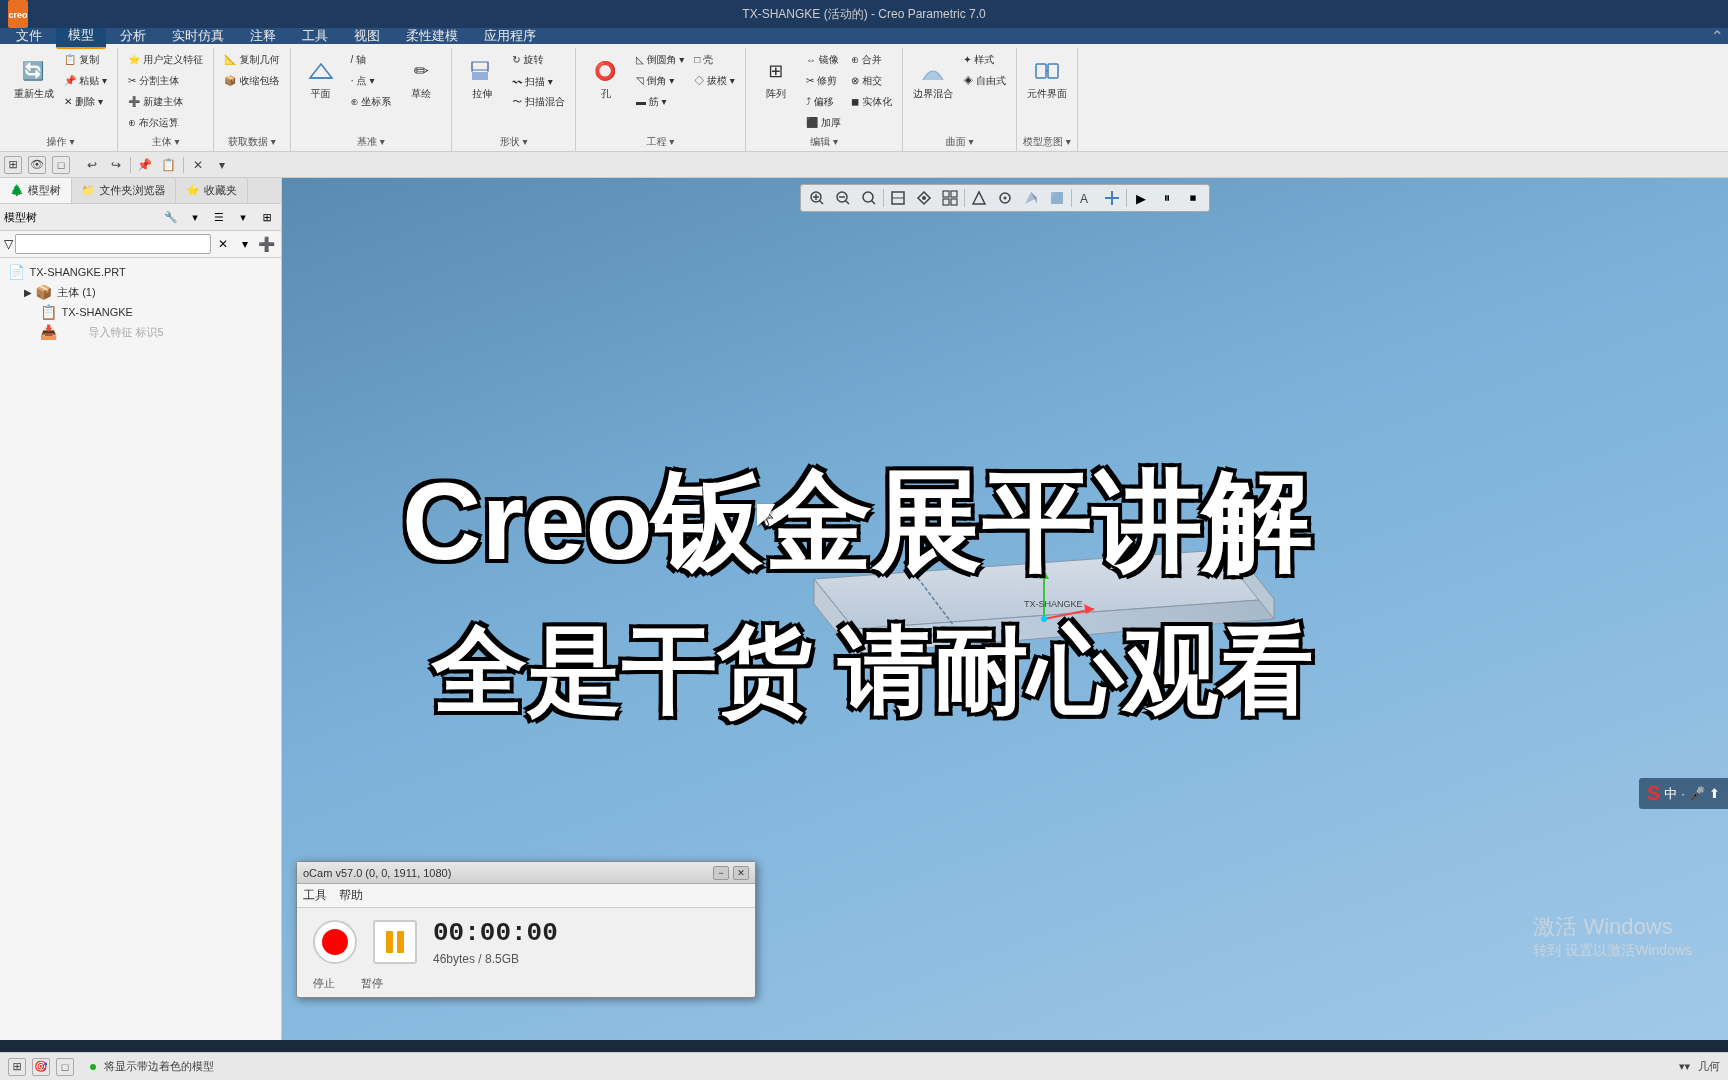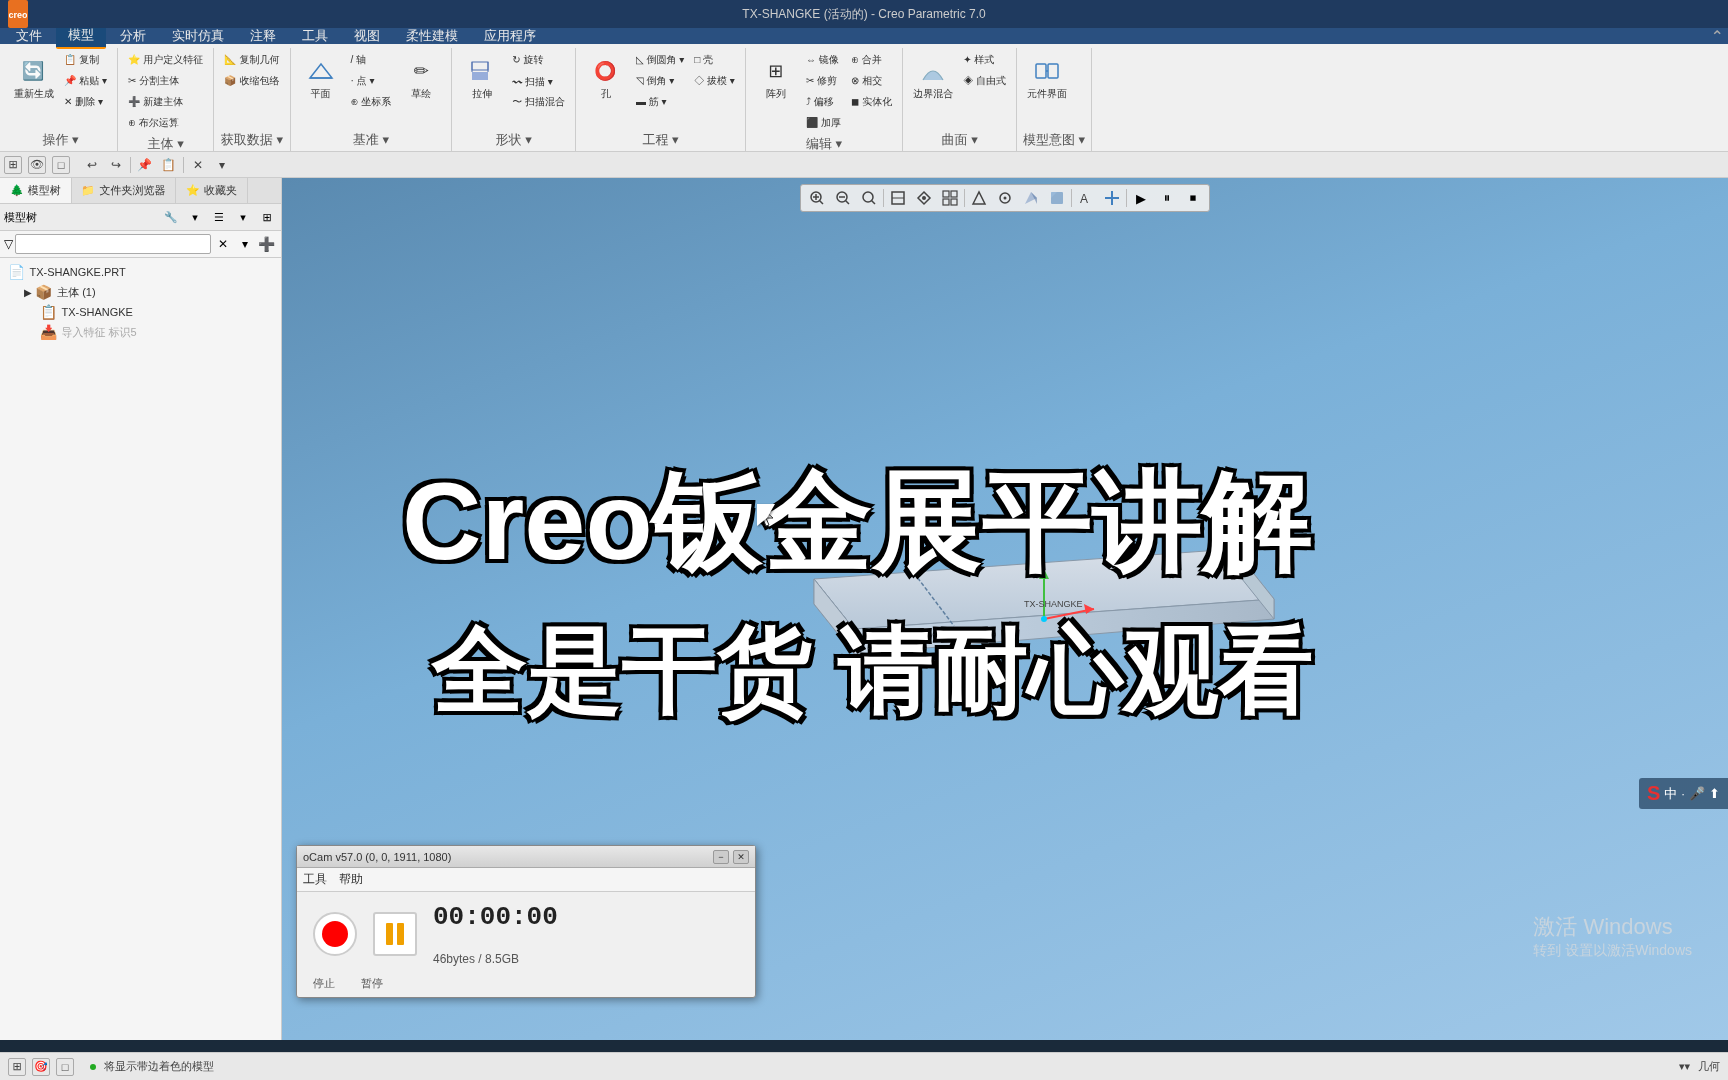--- a/index.html
+++ b/index.html
@@ -81,21 +81,21 @@
       min-width: fit-content;
     }
     .ribbon-group-content {
       display: flex;
       flex: 1;
       gap: 2px;
       align-items: flex-start;
       flex-wrap: wrap;
     }
     .ribbon-group-label {
-      font-size: 13px;
+      font-size: 10px;
       color: #555;
       text-align: center;
       padding: 2px 0;
       margin-top: auto;
     }
     .ribbon-btn {
       display: flex;
       flex-direction: column;
       align-items: center;
       justify-content: center;
@@ -402,21 +402,21 @@
       gap: 4px;
     }
     .pause-bar {
       width: 7px; height: 22px;
       background: #f0a000;
       border-radius: 1px;
     }
     #ocam-time-info {
       display: flex;
       flex-direction: column;
-      gap: 20px;
+      gap: 4px;
     }
     .ocam-time {
       font-size: 26px;
       font-weight: bold;
       color: #222;
       font-family: 'Courier New', monospace;
     }
     .ocam-size {
       font-size: 12px;
       color: #555;
@@ -739,21 +739,21 @@
         <span style="font-size:10px;">▶</span>
         <span style="font-size:14px;">📦</span>
         <span>主体 (1)</span>
       </div>
       <div class="tree-item" style="padding-left:40px;">
         <span style="font-size:14px;color:#888;">📋</span>
         <span>TX-SHANGKE</span>
       </div>
       <div class="tree-item" style="padding-left:40px;color:#999;">
         <span style="font-size:14px;color:#bbb;">📥</span>
-        <span style="color:#aaa;">导入特征 标识5</span>
+        <span style="color:#aaa;margin-left:27px;">导入特征 标识5</span>
       </div>
     </div>
   </div>
 
   <div id="viewport">
 
     <div id="view-toolbar">
       <div class="vt-btn" title="放大">
         <svg width="16" height="16" viewBox="0 0 16 16">
             <circle cx="7" cy="7" r="5" fill="none" stroke="#444" stroke-width="1.5"></circle>

